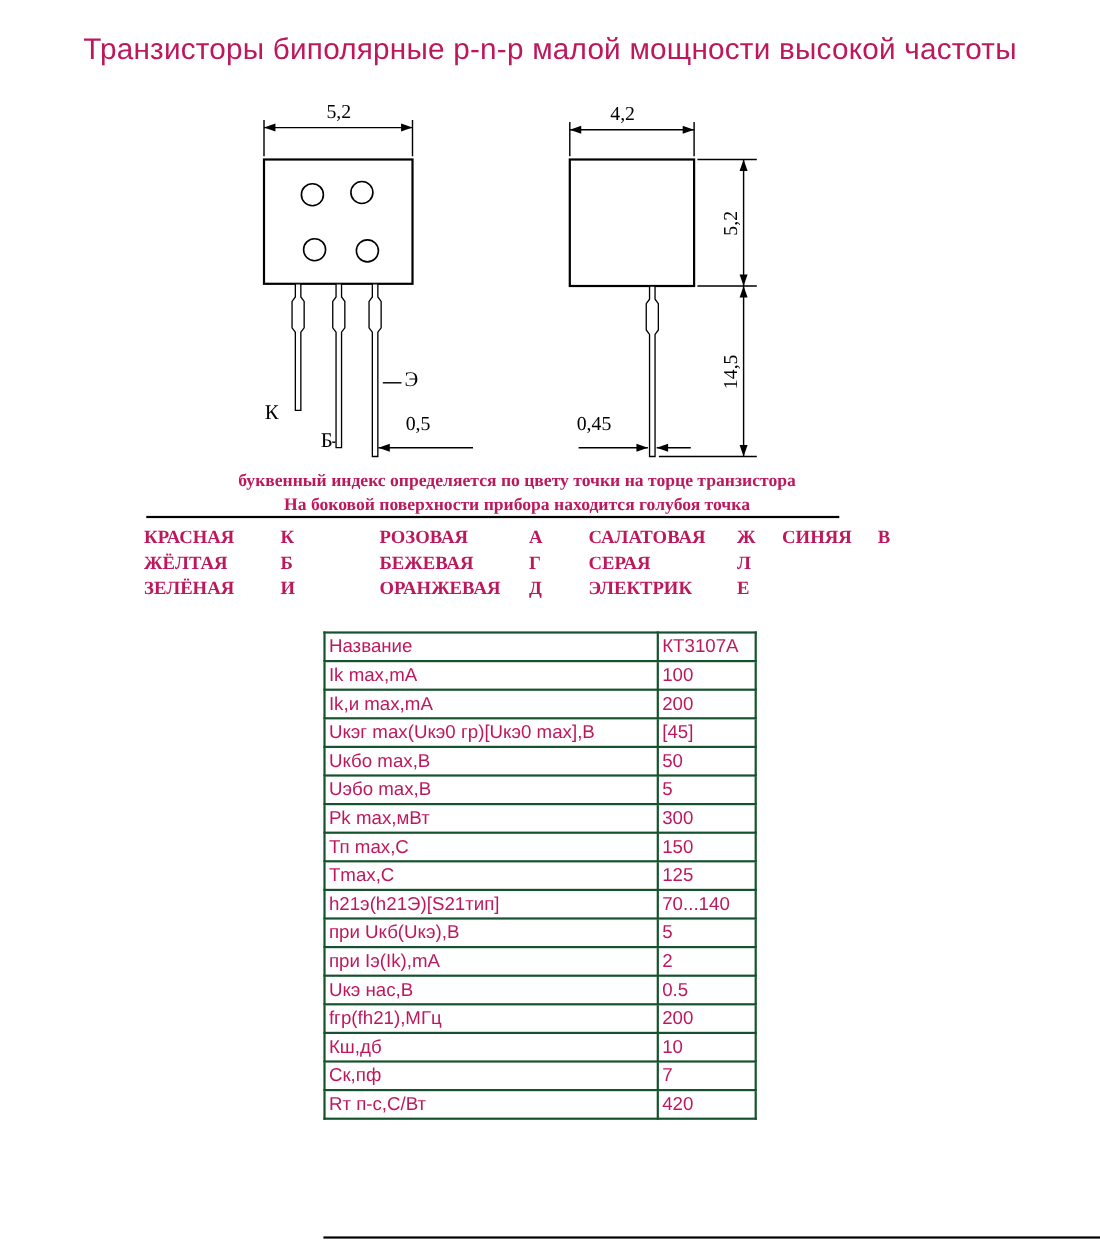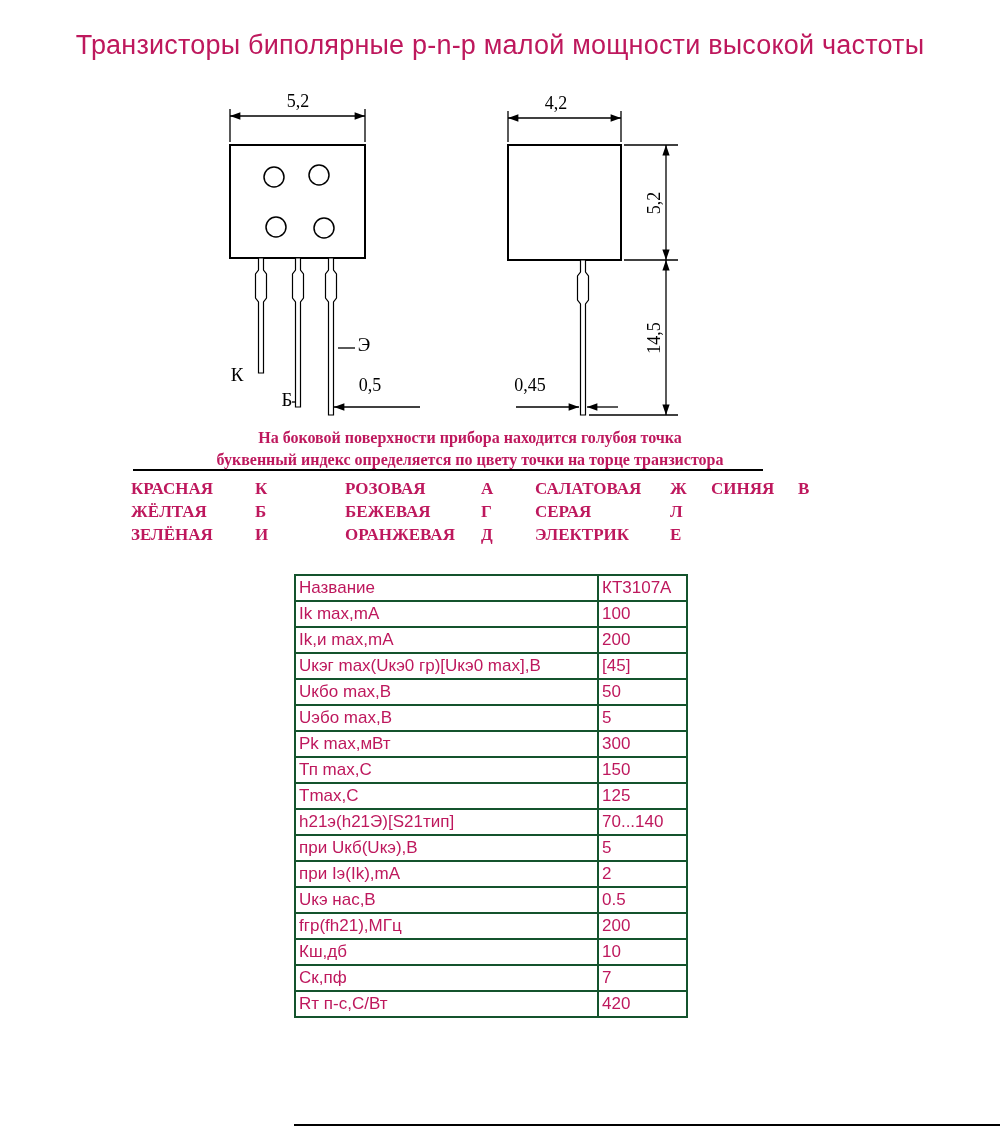--- a/index.html
+++ b/index.html
@@ -3,21 +3,21 @@
 <meta charset="utf-8">
 <style>
   * { margin:0; padding:0; box-sizing:border-box; }
   html,body { background:#fff; }
   .page { position:relative; width:1000px; height:1131px; background:#fff; color:#be185d;
           font-family:"Liberation Sans", sans-serif; overflow:hidden; }
 
   .title { position:absolute; top:30px; left:0; width:100%; text-align:center;
            font-size:27px; letter-spacing:0.2px; }
 
-  .svg-wrap { position:absolute; top:85px; left:158px; }
+  .svg-wrap { position:absolute; top:85px; left:168px; }
 
   svg line, svg rect, svg circle { stroke:#000; fill:none; }
   svg line { stroke-width:1.3; }
   svg rect { stroke-width:2; }
   svg circle { stroke-width:1.5; }
   svg path.leg { stroke:#000; stroke-width:1.2; fill:#fff; }
   svg text { fill:#000; stroke:none; font-family:"Liberation Serif", serif; font-size:18px; }
   svg text.pin { font-size:19px; }
 
   .notes { position:absolute; top:427px; left:0; width:940px; text-align:center;
@@ -98,22 +98,22 @@
         <text x="502" y="253" text-anchor="middle" transform="rotate(-90 502 253)">14,5</text>
 
         <text x="372" y="306" text-anchor="middle">0,45</text>
         <line x1="358" y1="322" x2="421" y2="322" marker-end="url(#arr)"></line>
         <line x1="429" y1="322" x2="460" y2="322" marker-start="url(#arr)"></line>
       </g>
     </svg>
   </div>
 
   <div class="notes">
+    <div>буквенный индекс определяется по цвету точки на торце транзистора</div>
     <div>На боковой поверхности прибора находится  голубоя точка</div>
-    <div>буквенный индекс определяется по цвету точки на торце транзистора</div>
   </div>
 
   <div class="rule-top"></div>
 
   <div class="cc">
     <div class="cc-row">
       <span>КРАСНАЯ</span>
       <span>К</span>
       <span>РОЗОВАЯ</span>
       <span>А</span>

